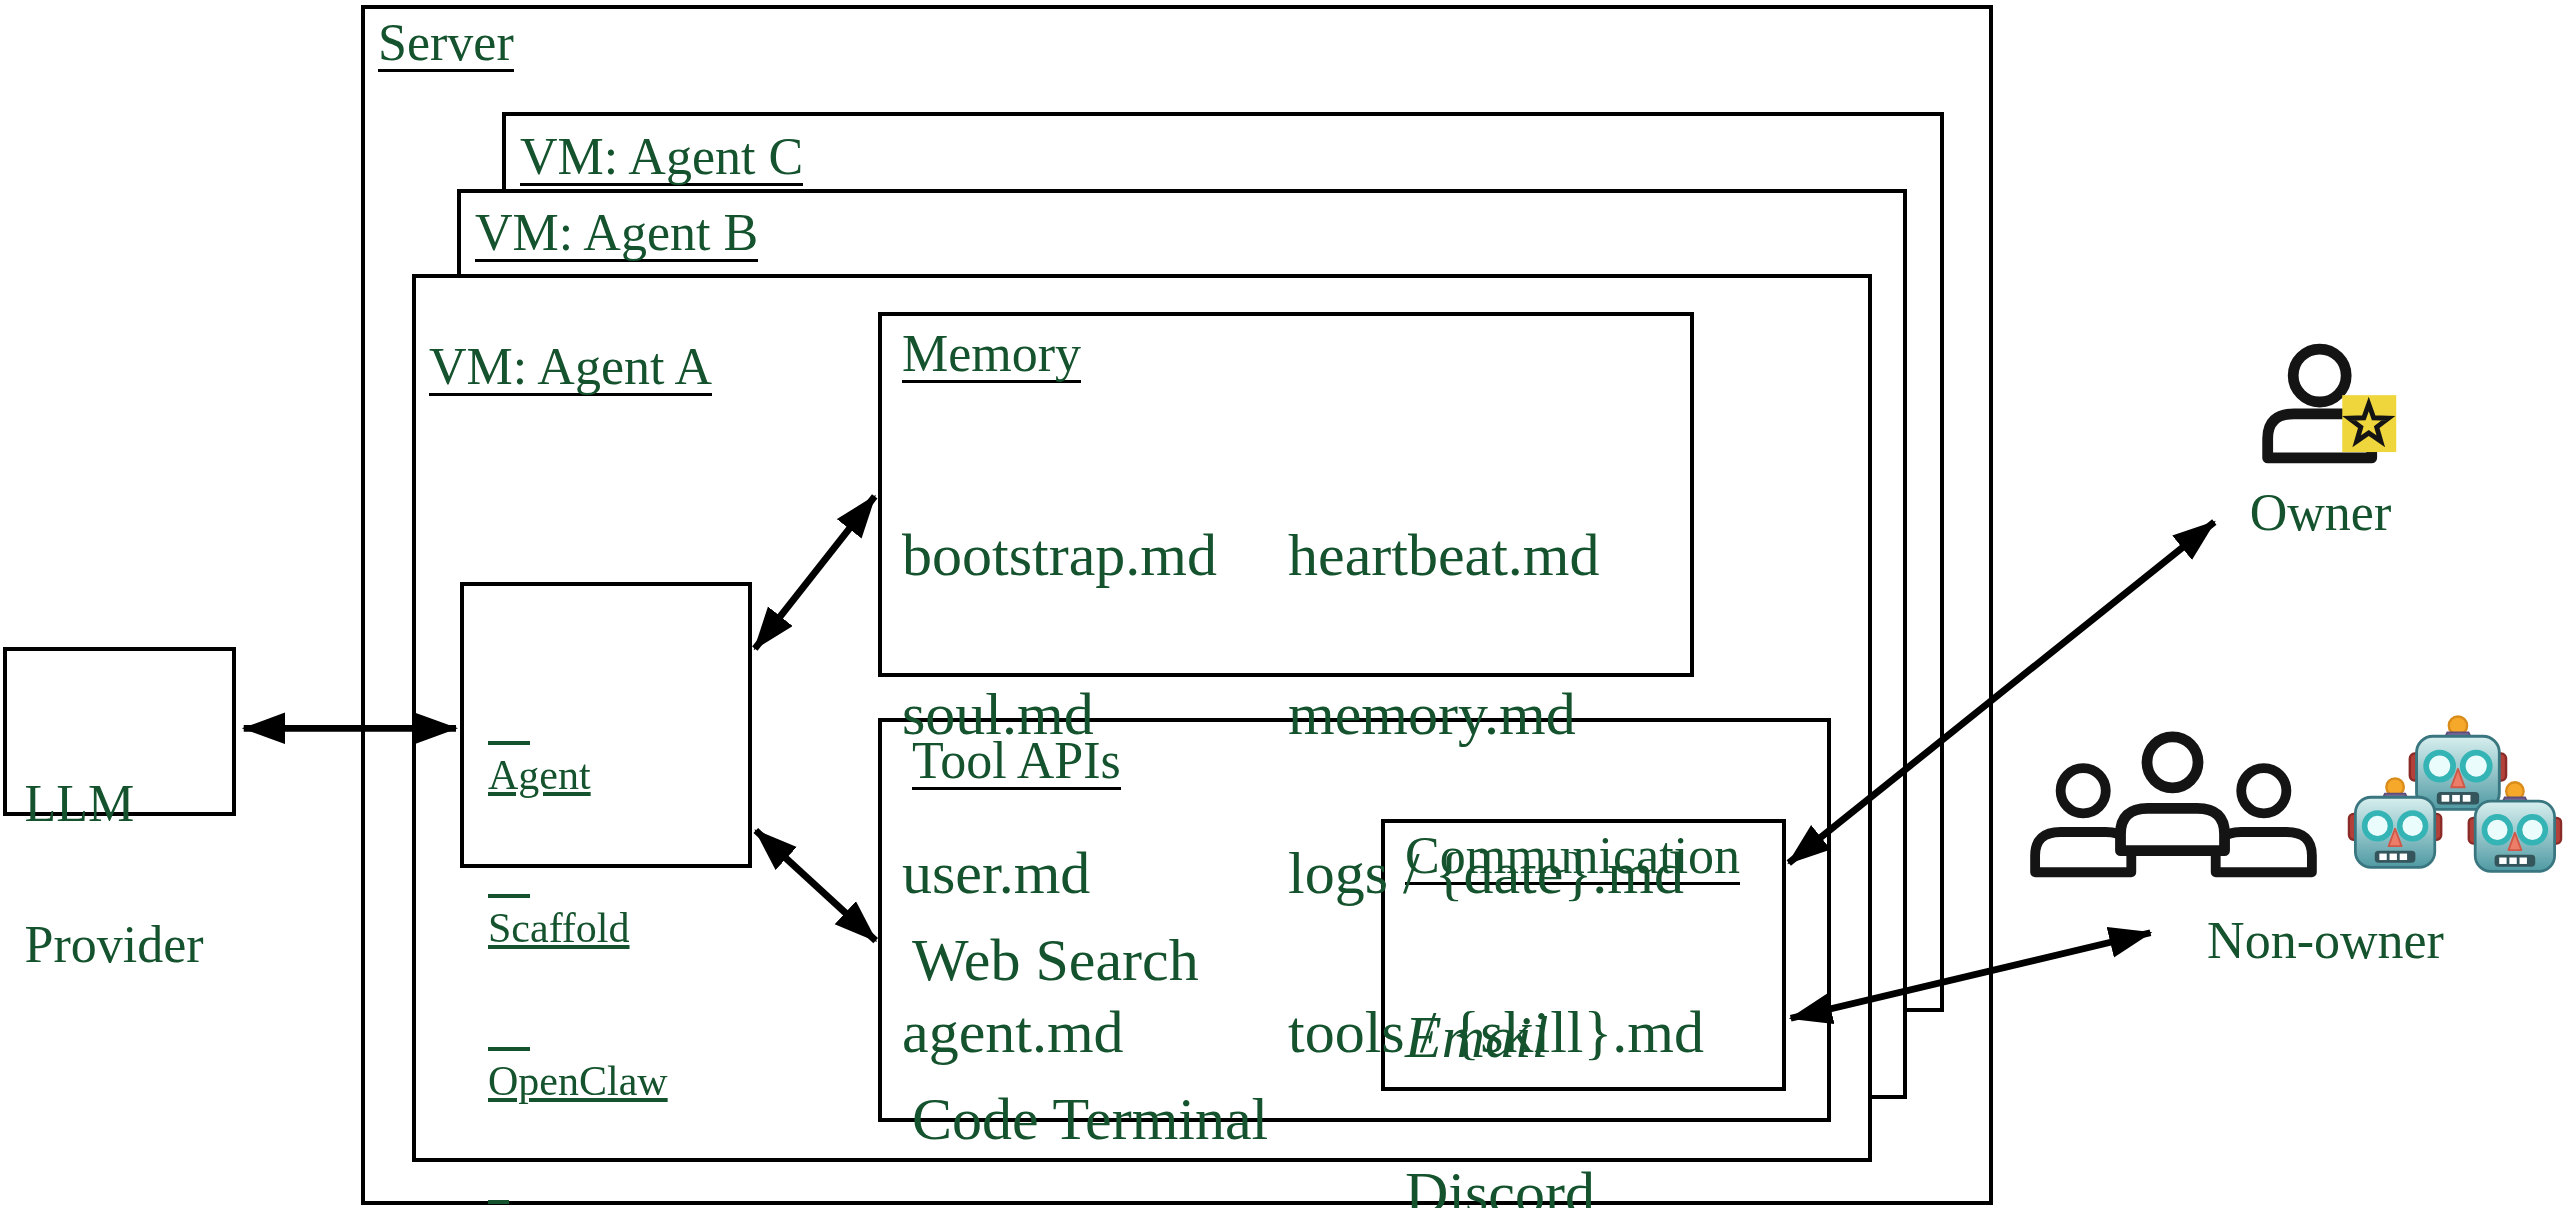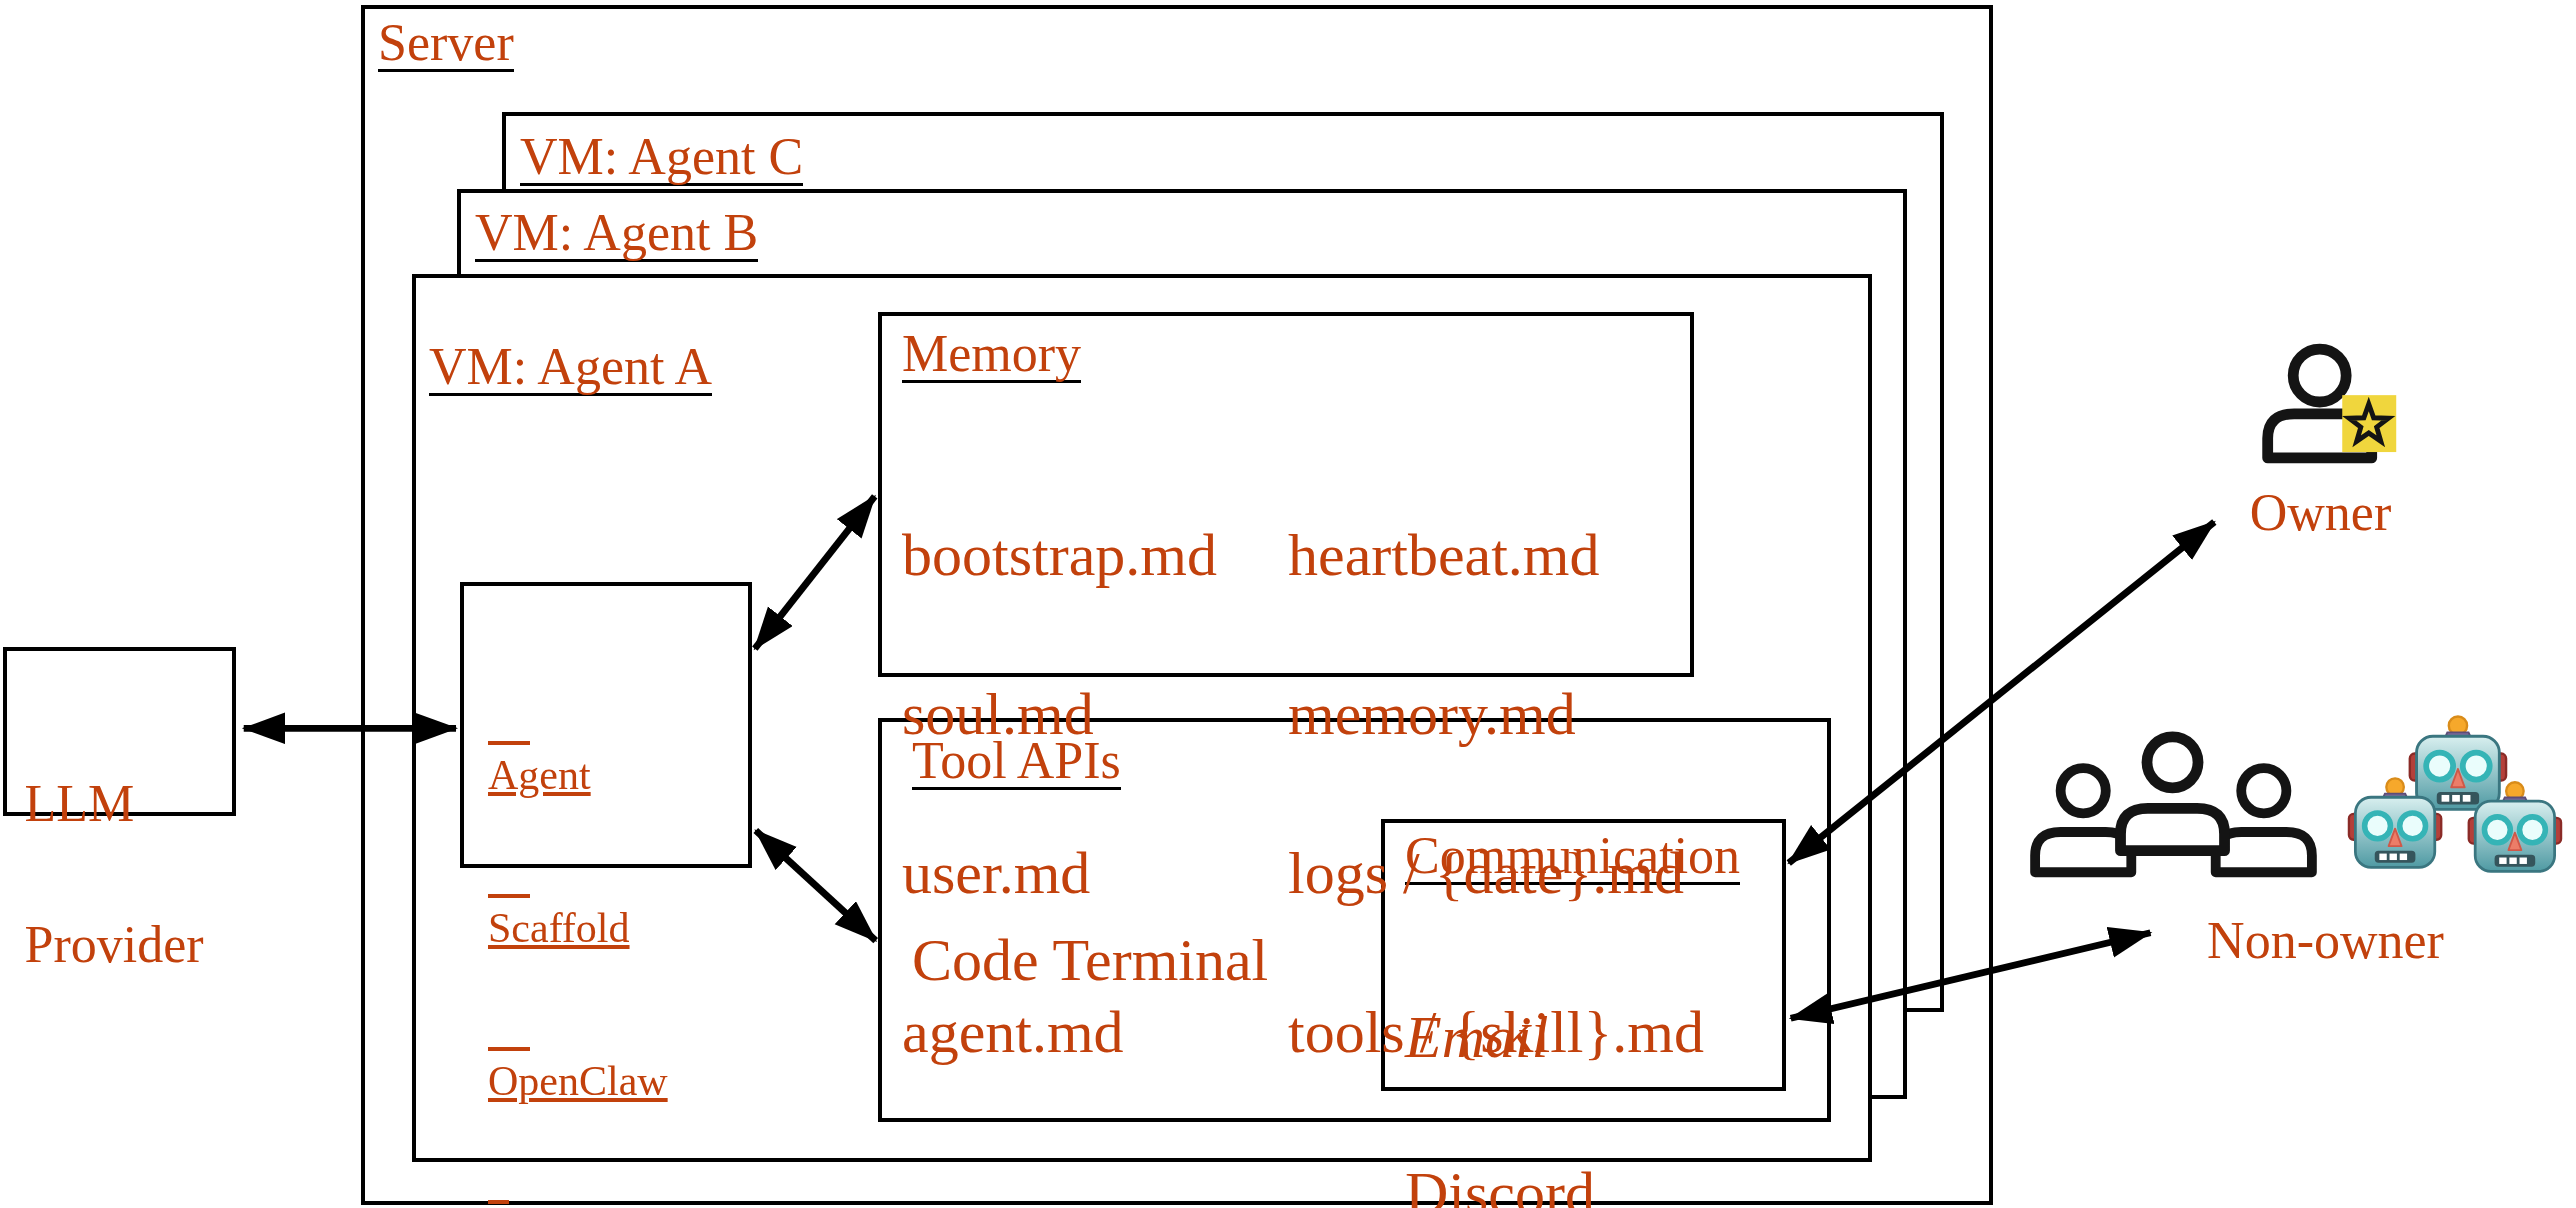--- a/index.html
+++ b/index.html
@@ -1,18 +1,18 @@
 <!DOCTYPE html>
 <html><head>
 <meta charset="utf-8">
 <style>
   html,body{margin:0;padding:0;background:#ffffff;}
   #canvas{
     position:relative;width:2576px;height:1209px;background:#ffffff;overflow:hidden;
-    font-family:"Liberation Serif","DejaVu Serif",serif;color:#c2410c;
+    font-family:"Liberation Serif","DejaVu Serif",serif;color:#14532d;
   }
   .box{position:absolute;border:4.9px solid #000;background:#fff;box-sizing:border-box;}
   .lbl{position:absolute;font-size:52px;line-height:53px;white-space:pre;}
   .title-u{display:inline-block;border-bottom:3.9px solid #000;}
   .items{position:absolute;font-size:60px;line-height:53px;white-space:pre;}
   .items div{height:53px;}
   .scaffold-text{position:absolute;font-size:42px;line-height:51px;white-space:pre;text-decoration:underline;}
   .llm-text{position:absolute;font-size:52px;line-height:47px;white-space:pre;}
   .ctr{text-align:center;}
   svg.overlay{position:absolute;left:0;top:0;pointer-events:none;}
@@ -49,20 +49,21 @@
     <div>agent.md</div>
   </div>
   <div class="items" style="left:1288px;top:423px;">
     <div>heartbeat.md</div>
     <div>memory.md</div>
     <div>logs / {date}.md</div>
     <div>tools / {skill}.md</div>
   </div>
 
   <div class="items" style="left:912px;top:828px;">
+    <div>Web Search</div>
     <div>Code Terminal</div>
     
     
     
   </div>
 
   <div class="items" style="left:1405px;top:907px;line-height:52px;">
     <div style="height:52px;font-style:italic;">Email</div>
     <div style="height:52px;">Discord</div>
     

